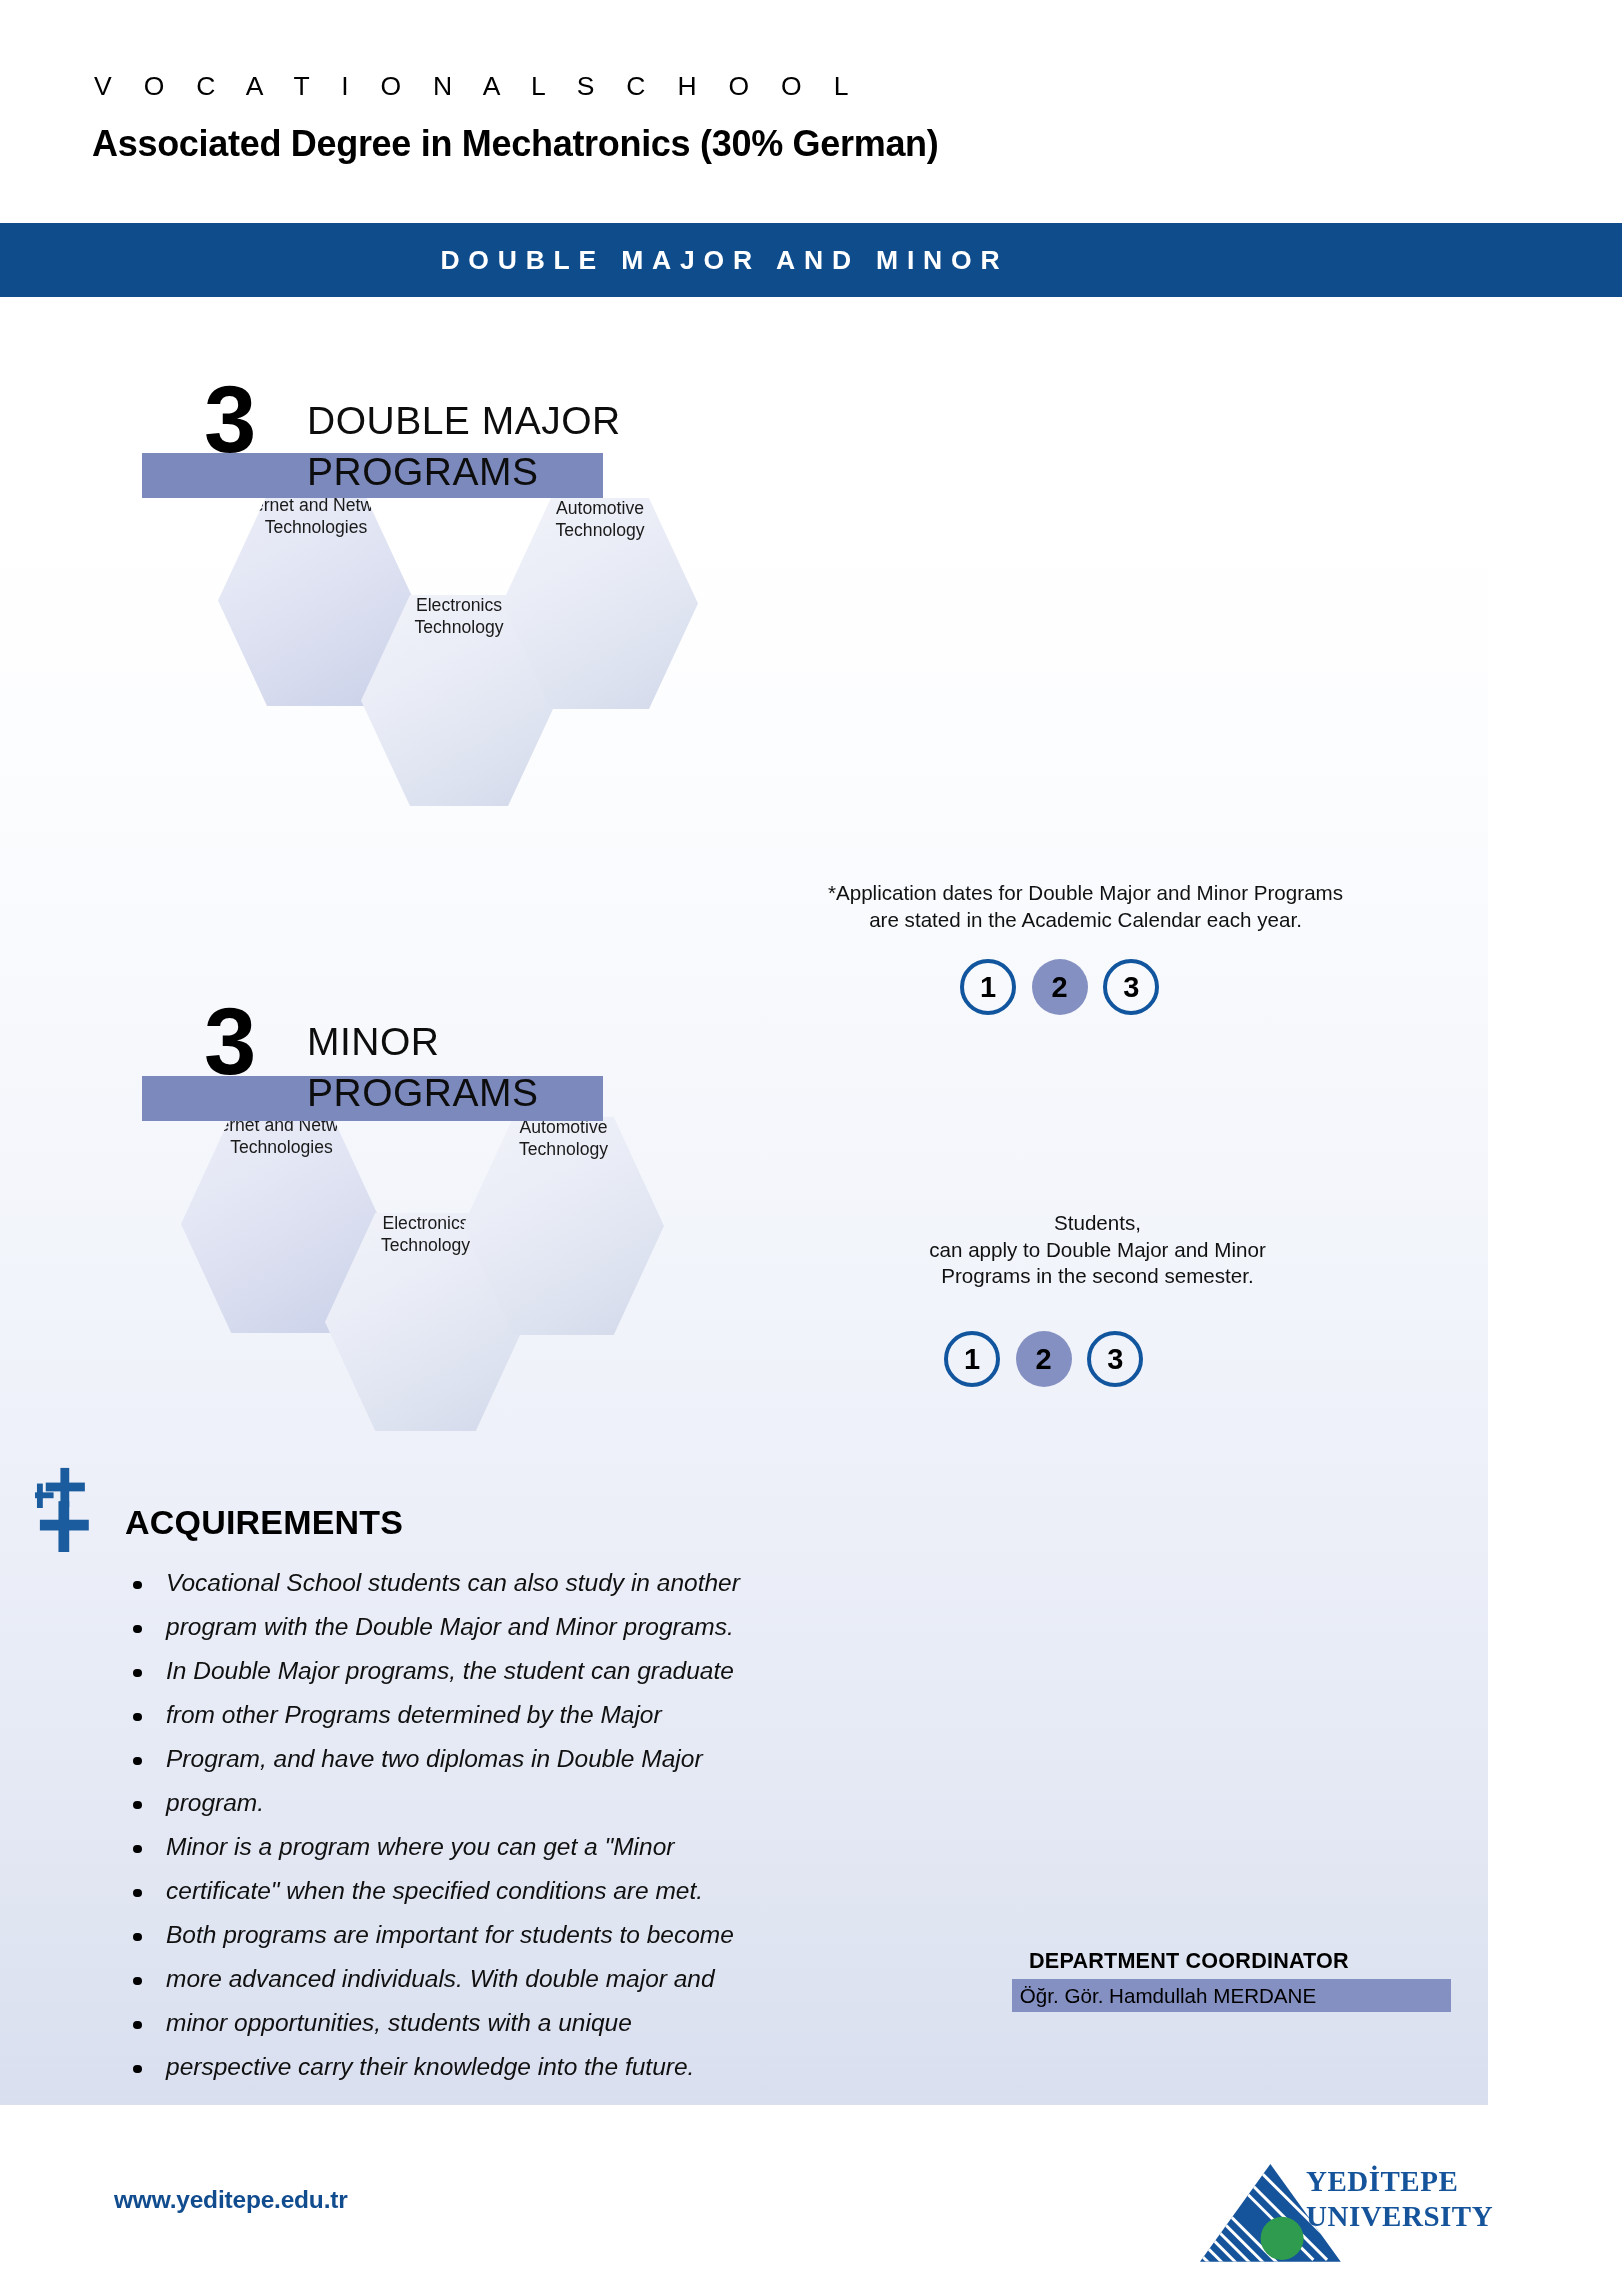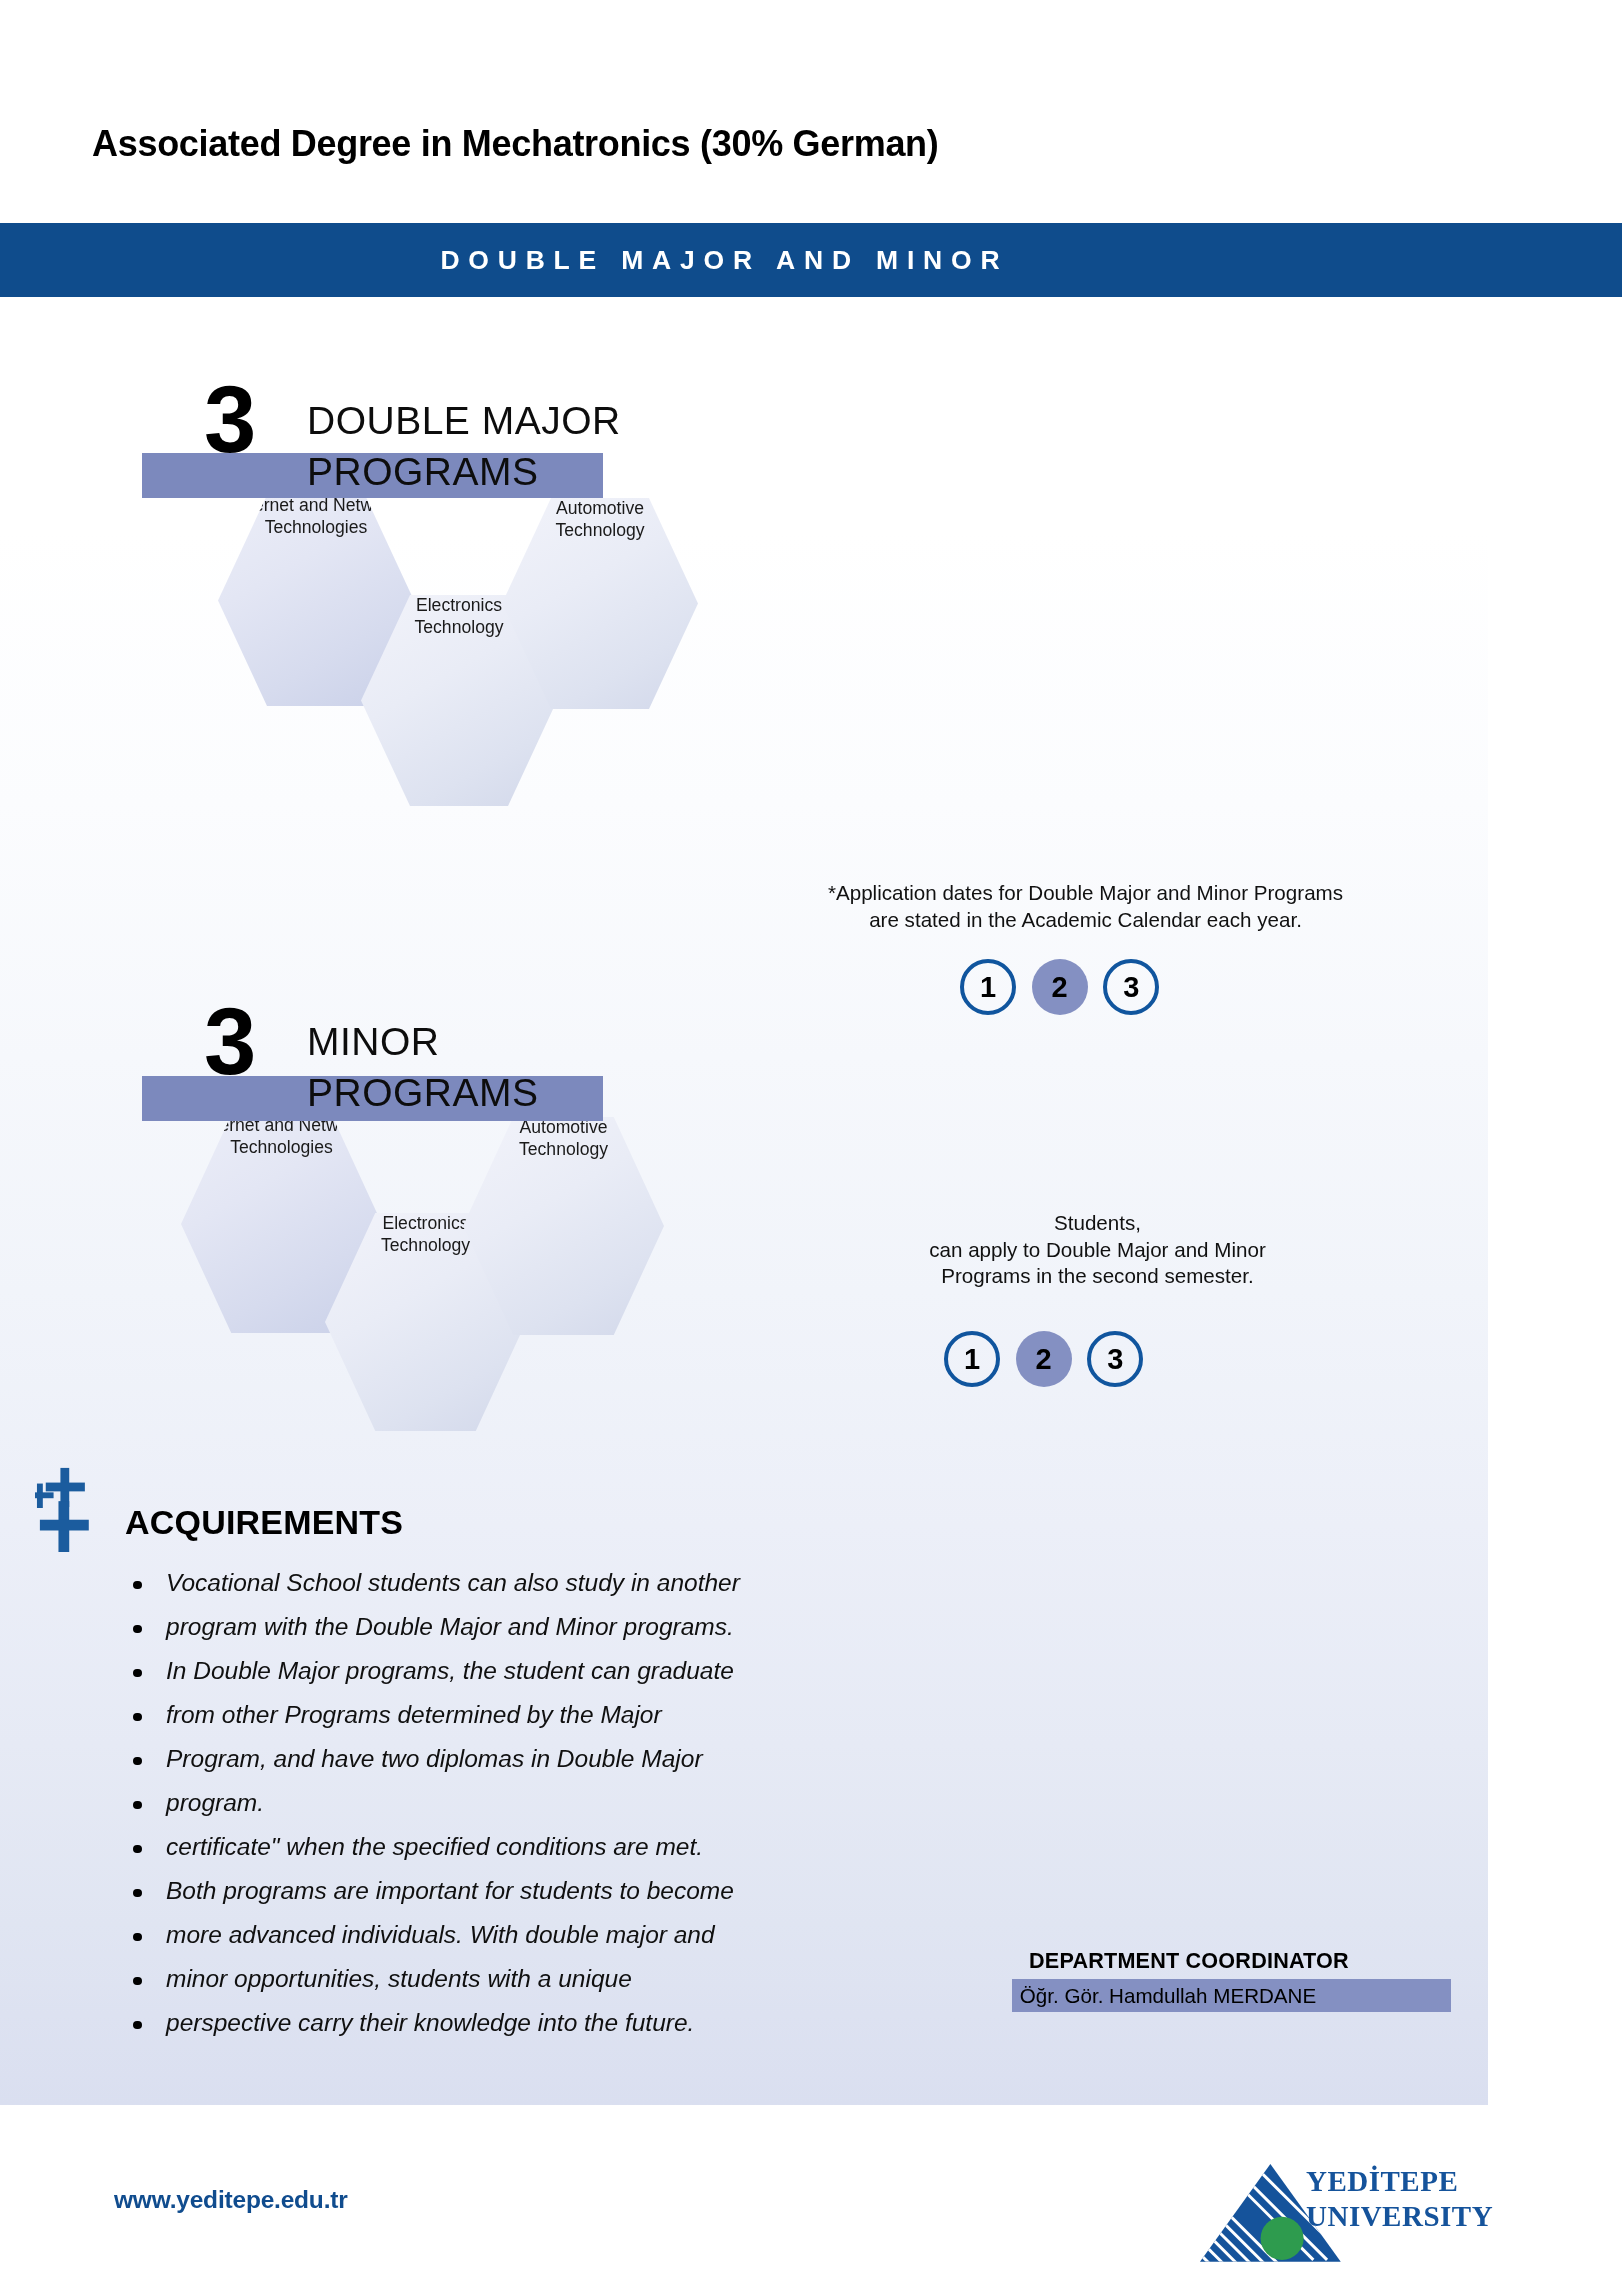--- a/index.html
+++ b/index.html
@@ -134,20 +134,21 @@
   .logo-text{
     position:absolute;left:1294px;top:2164px;
     font-family:"Liberation Serif", serif;color:#15539B;
     font-size:29px;font-weight:bold;line-height:35px;letter-spacing:0.5px;margin-left:12px;
   }
 </style>
 </head>
 <body>
 
 <div class="top-block">
+  <div class="eyebrow">V O C A T I O N A L S C H O O L</div>
   <div class="maintitle">Associated Degree in Mechatronics (30% German)</div>
 </div>
 
 <div class="bluebar">
   <span>DOUBLE MAJOR AND MINOR</span>
 </div>
 
 <div class="panel"></div>
 
 <div class="purplebar" style="left:142px;top:453px;width:461px;"></div>
@@ -215,20 +216,21 @@
 </div>
 <div class="acq-title">ACQUIREMENTS</div>
 
 <ul class="bullets">
   <li>Vocational School students can also study in another</li>
   <li>program with the Double Major and Minor programs.</li>
   <li>In Double Major programs, the student can graduate</li>
   <li>from other Programs determined by the Major</li>
   <li>Program, and have two diplomas in Double Major</li>
   <li>program.</li>
+  <li>Minor is a program where you can get a "Minor</li>
   <li>certificate" when the specified conditions are met.</li>
   <li>Both programs are important for students to become</li>
   <li>more advanced individuals. With double major and</li>
   <li>minor opportunities, students with a unique</li>
   <li>perspective carry their knowledge into the future.</li>
 </ul>
 
 <div class="coord-title">DEPARTMENT COORDINATOR</div>
 <div class="coord-name">Öğr. Gör. Hamdullah MERDANE</div>
 

